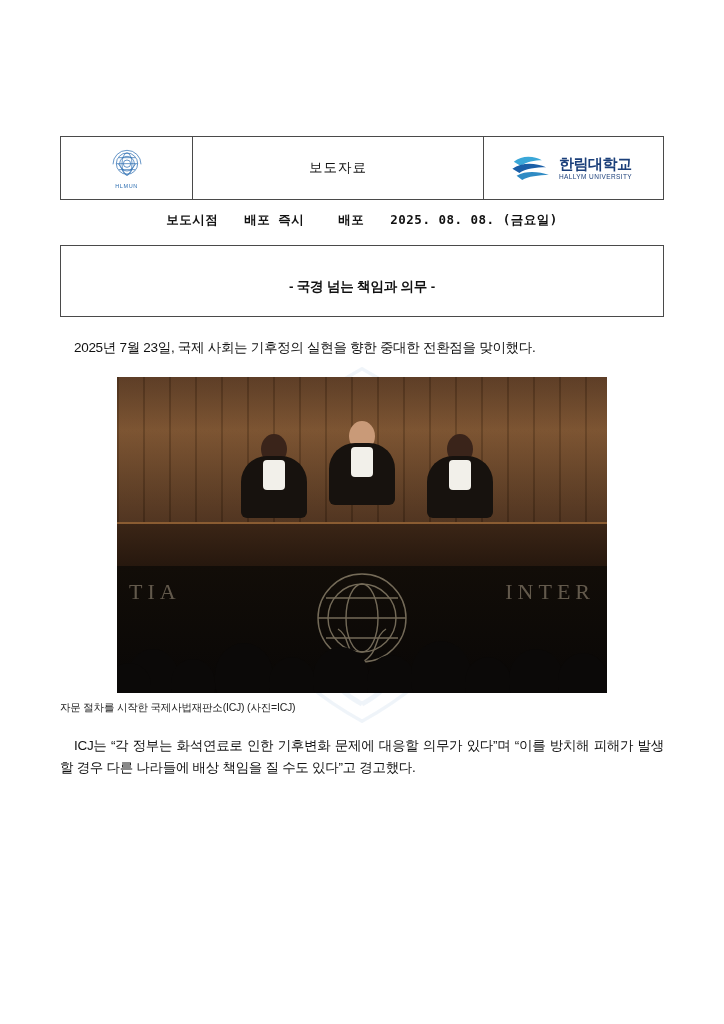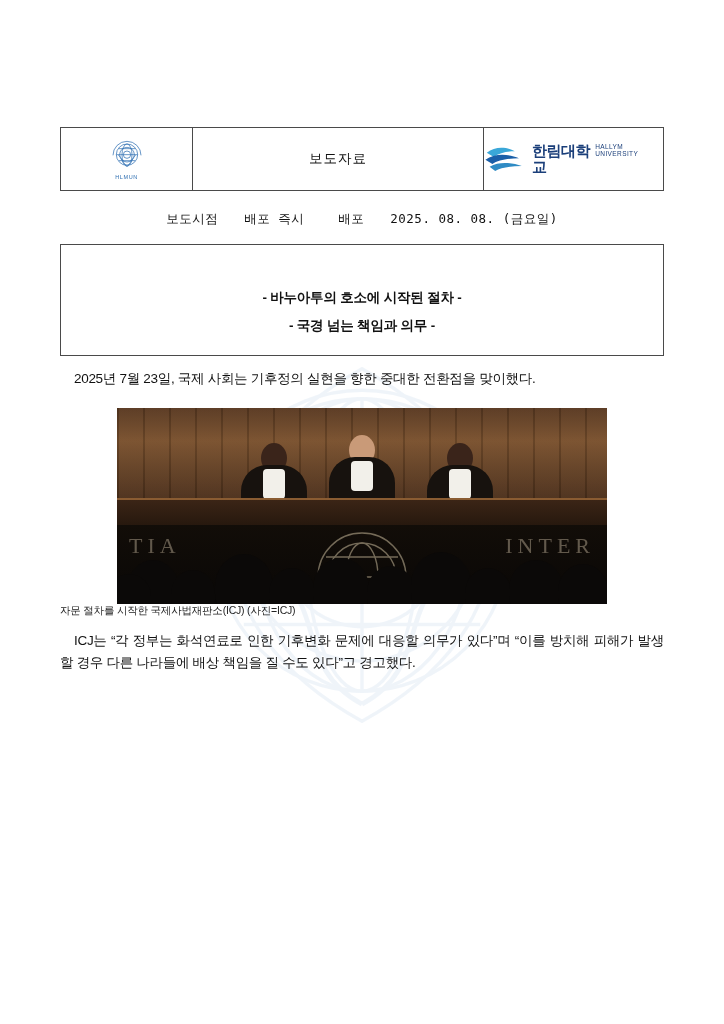--- a/index.html
+++ b/index.html
@@ -26,21 +26,21 @@
     height: 430px;
     opacity: 0.07;
     pointer-events: none;
     z-index: 0;
   }
   .watermark svg { width: 100%; height: 100%; display: block; }
 
   .page {
     position: relative;
     z-index: 1;
-    padding: 3px 60px;
+    padding: 12px 60px;
     box-sizing: border-box;
   }
 
   
   .header-box {
     margin-top: 124px;
     border: 1px solid #4a4a4a;
     height: 62px;
     display: flex;
     align-items: stretch;
@@ -83,42 +83,44 @@
     font-size: 5.5px;
     letter-spacing: 0.6px;
     color: #2f6fb2;
     margin-top: 1px;
   }
 
   
   .hallym-mark svg { display: block; }
   .hallym-text {
     display: flex;
+    flex-direction: column;
     line-height: 1.1;
   }
   .hallym-ko {
     font-size: 15px;
     font-weight: bold;
     color: #1b3f7a;
     letter-spacing: -0.5px;
   }
   .hallym-en {
     font-size: 6.5px;
     color: #1b3f7a;
     letter-spacing: 0.4px;
   }
 
   
   .meta-line {
-    margin-top: 20px;
+    margin-top: 12px;
     text-align: center;
     font-size: 12.5px;
     letter-spacing: 0.5px;
     color: #111;
     font-family: "DejaVu Sans Mono", monospace;
+    font-weight: bold;
   }
   .meta-line .gap-sm { display: inline-block; width: 26px; }
   .meta-line .gap-lg { display: inline-block; width: 34px; }
 
   
   .headline-box {
     margin-top: 16px;
     border: 1px solid #4a4a4a;
     padding: 22px 10px 20px;
     text-align: center;
@@ -136,34 +138,34 @@
     margin-top: 22px;
     letter-spacing: -0.2px;
   }
   .headline-sub.second { margin-top: 10px; }
 
   
   .para {
     font-size: 13.5px;
     line-height: 1.62;
     color: #111;
-    margin-top: 12px;
+    margin-top: 20px;
     text-align: justify;
     letter-spacing: -0.3px;
     text-indent: 14px;
   }
 
   
   .figure {
     margin-top: 18px;
     text-align: center;
   }
   .photo {
     width: 490px;
-    height: 196px;
+    height: 316px;
     margin: 0 auto;
     position: relative;
     overflow: hidden;
     background: #2b1d14;
   }
   .photo .back-wall {
     position: absolute; left: 0; top: 0; right: 0; height: 48%;
     background: linear-gradient(180deg, #5a3a22 0%, #7a512e 35%, #4a2f1b 100%);
   }
   .photo .panel-lines {
@@ -234,20 +236,21 @@
   .crowd {
     position: absolute; left: 0; right: 0; bottom: 0; height: 42%;
   }
   .crowd .h {
     position: absolute; bottom: -14px;
     border-radius: 50% 50% 38% 38%;
     background: #0b0908;
   }
 
   .caption {
+    margin-top: 8px;
     font-size: 10.5px;
     color: #222;
     text-align: left;
     padding-left: 0;
     letter-spacing: -0.2px;
   }
 </style>
 </head>
 <body>
 
@@ -313,21 +316,20 @@
         <span class="hallym-en">HALLYM UNIVERSITY</span>
       </div>
     </div>
   </div>
 
   <div class="meta-line">
     <span>보도시점</span><span class="gap-sm"></span><span>배포 즉시</span><span class="gap-lg"></span><span>배포</span><span class="gap-sm"></span><span>2025. 08. 08. (금요일)</span>
   </div>
 
   <div class="headline-box">
-    <div class="headline-sub">- 바누아투의 호소에 시작된 절차 -</div>
     <div class="headline-sub second">- 국경 넘는 책임과 의무 -</div>
   </div>
 
   <p class="para">2025년 7월 23일, 국제 사회는 기후정의 실현을 향한 중대한 전환점을 맞이했다.</p>
 
   <div class="figure">
     <div class="photo">
       <div class="back-wall"></div>
       <div class="panel-lines"></div>
 

